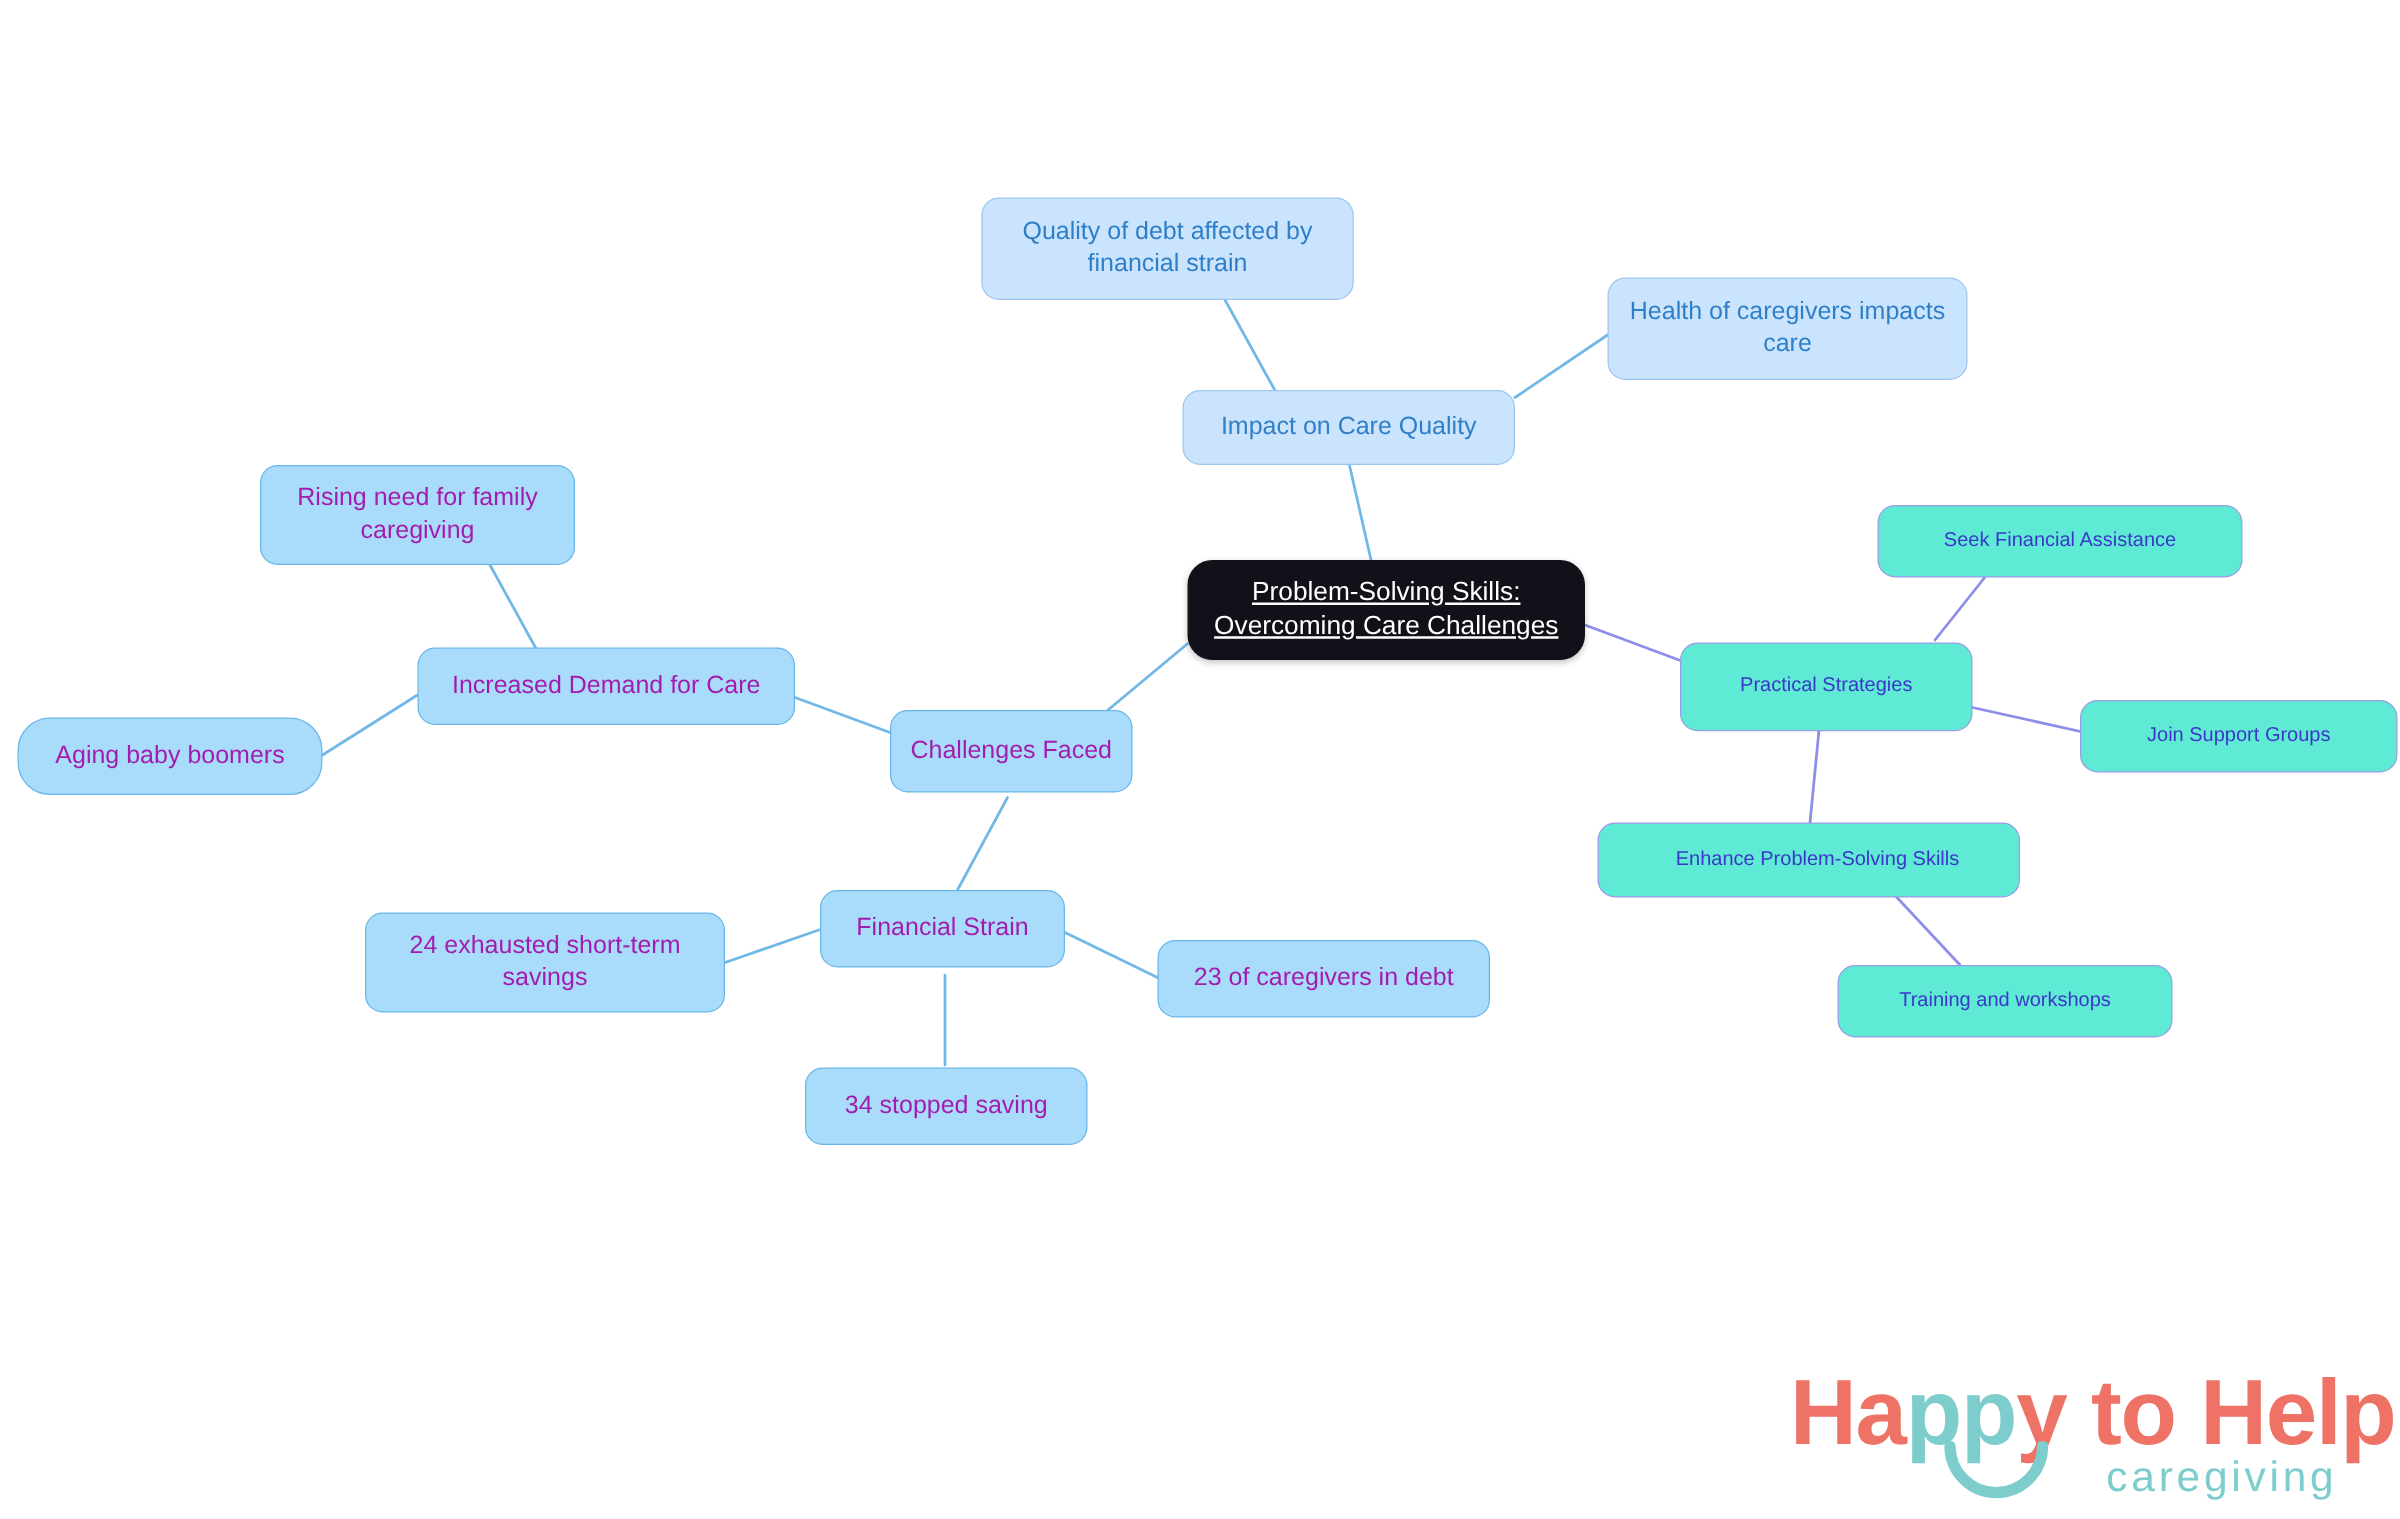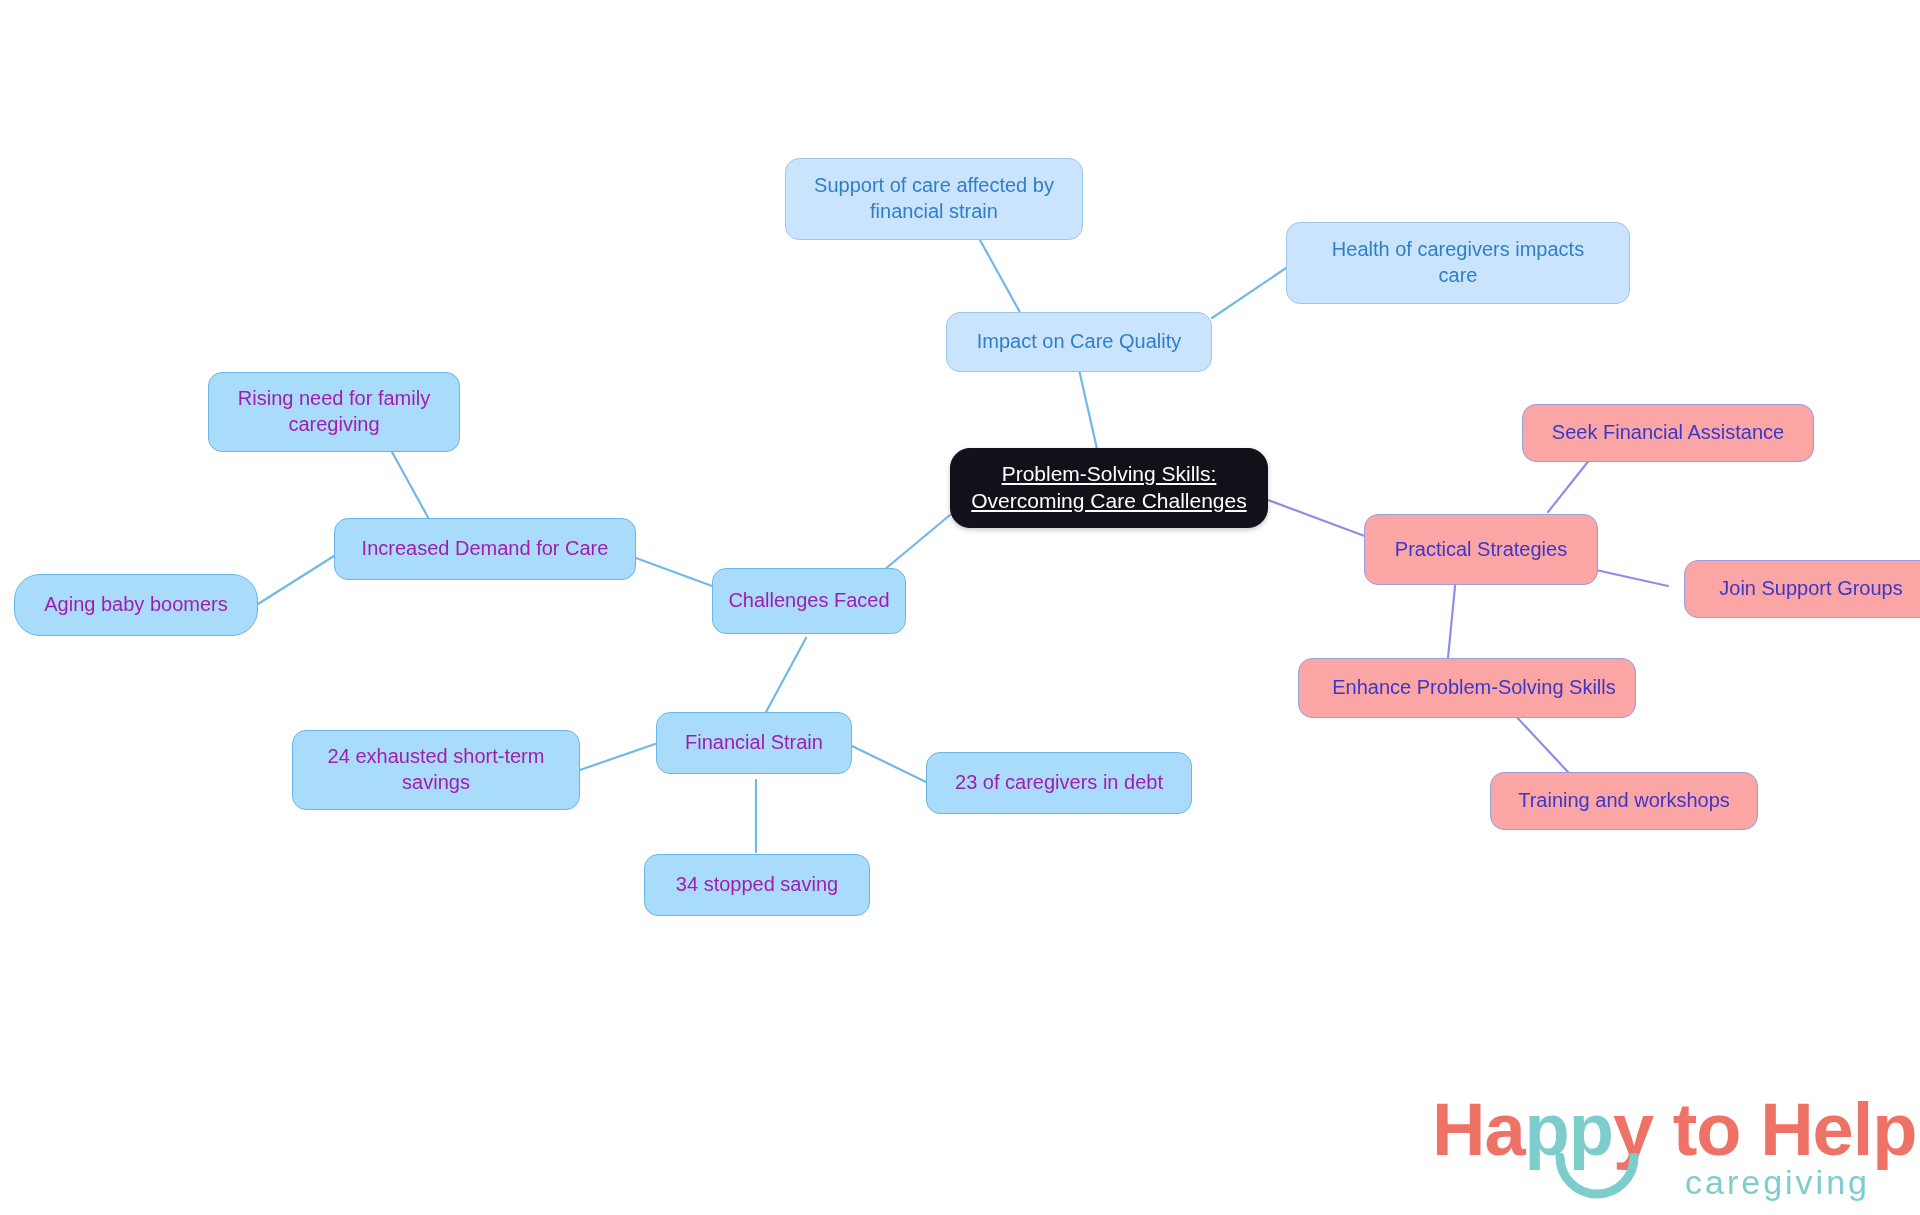--- a/index.html
+++ b/index.html
@@ -67,25 +67,24 @@
   
   .node.blue-light {
     background: #cbe4fd;
     border-color: #9cc6ee;
     color: #2f7fc8;
     font-size: 20px;
   }
 
   
   .node.purple {
-    background: #fca5a5;
+    background: #5eead4;
     border-color: #9a9ce6;
     color: #3b37c9;
-    font-size: 20px;
-    margin-left: 20px;
+    font-size: 16px;
   }
 
   
   #logo {
     position: absolute;
     left: 1432px;
     top: 1093px;
     width: 440px;
     height: 112px;
     pointer-events: none;
@@ -159,24 +158,24 @@
 
       <path d="M 1512 712 L 1568 772" stroke="#8d8ee8"></path>
     </g>
   </svg>
 
   <div class="node root" style="left:950px; top:448px; width:318px; height:80px;">Problem-Solving Skills:
 Overcoming Care Challenges</div>
 
   <div class="node blue-light" style="left:946px; top:312px; width:266px; height:60px;">Impact on Care Quality</div>
 
-  <div class="node blue-light" style="left:785px; top:158px; width:298px; height:82px;">Support of care affected by
+  <div class="node blue-light" style="left:785px; top:158px; width:298px; height:82px;">Quality of debt affected by
 financial strain</div>
 
-  <div class="node blue-light" style="left:1286px; top:222px; width:344px; height:82px;">Health of caregivers impacts
+  <div class="node blue-light" style="left:1286px; top:222px; width:288px; height:82px;">Health of caregivers impacts
 care</div>
 
   <div class="node blue-mid" style="left:712px; top:568px; width:194px; height:66px;">Challenges Faced</div>
 
   <div class="node blue-mid" style="left:334px; top:518px; width:302px; height:62px;text-align:center;">Increased Demand for Care</div>
 
   <div class="node blue-mid" style="left:208px; top:372px; width:252px; height:80px;">Rising need for family
 caregiving</div>
 
   <div class="node blue-mid" style="left:14px; top:574px; width:244px; height:62px;border-radius:26px;">Aging baby boomers</div>

